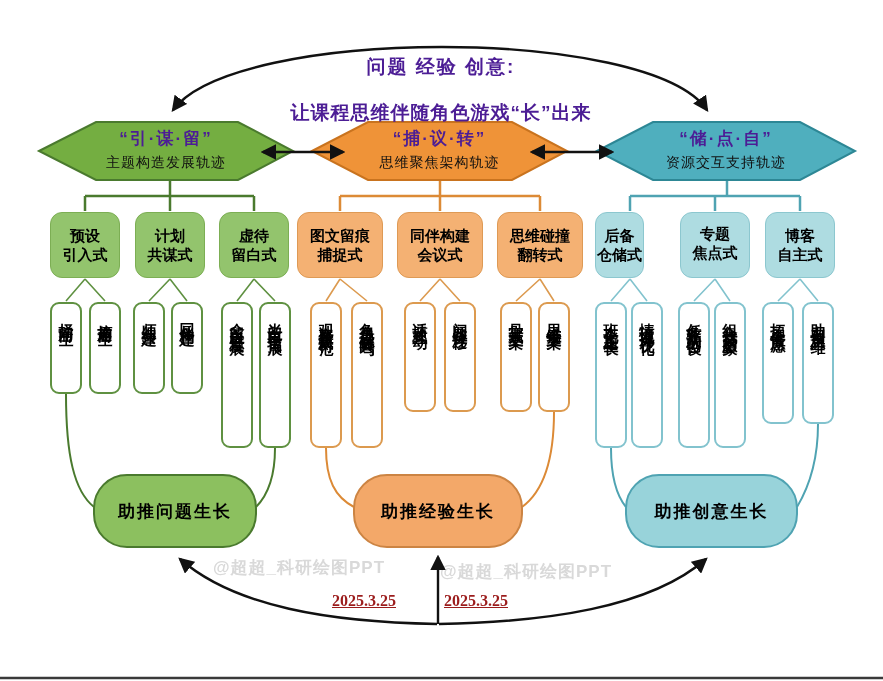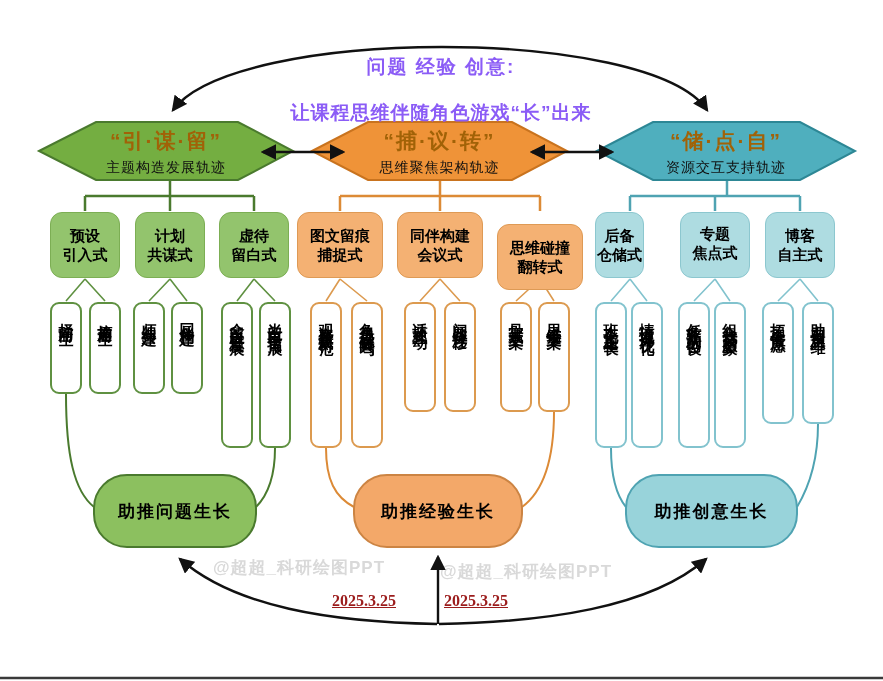--- a/index.html
+++ b/index.html
@@ -1,26 +1,26 @@
 <!DOCTYPE html>
 <html><head>
 <meta charset="utf-8">
 <style>
   * { margin: 0; padding: 0; box-sizing: border-box; }
   body { background: #fff; font-family: "Liberation Sans", "DejaVu Sans", sans-serif; }
   #canvas { position: relative; width: 883px; height: 681px; background: #fff; overflow: hidden; }
   #wires { position: absolute; left: 0; top: 0; z-index: 1; }
   .txt { position: absolute; z-index: 2; }
 
-  .title-block { left: 160px; top: 54px; width: 562px; text-align: center; color: #8b5cf6; }
+  .title-block { left: 160px; top: 54px; width: 562px; text-align: center; color: #4c1d95; }
   .title-line1 { font-size: 19px; font-weight: bold; letter-spacing: 2px; }
   .title-line2 { font-size: 19px; font-weight: bold; letter-spacing: 1px; margin-top: 20px; }
 
   .hex-label { top: 127px; text-align: center; }
-  .hex-title { font-size: 21px; font-weight: bold; color: #a16207; letter-spacing: 2px; }
+  .hex-title { font-size: 17px; font-weight: bold; color: #4c1d95; letter-spacing: 2px; }
   .hex-sub { font-size: 14px; color: #101010; margin-top: 4px; letter-spacing: 1px; }
 
   .cat-box { position: absolute; z-index: 2; top: 212px; height: 66px; border-radius: 12px;
              border: 1px solid transparent; display: flex; flex-direction: column;
              align-items: center; justify-content: center; }
   .cat-box .l1, .cat-box .l2 { font-size: 15px; font-weight: bold; color: #000; line-height: 1.3; white-space: nowrap; }
 
   .vbox { position: absolute; z-index: 2; top: 302px; width: 32px; background: #fff;
           border: 2px solid; border-radius: 9px; writing-mode: vertical-rl;
           text-orientation: upright; font-size: 15px; font-weight: bold; color: #000;
@@ -112,21 +112,21 @@
   </div>
 
   <div class="cat-box" style="left: 297px; width: 86px; background-color: rgb(244, 177, 115); border-color: rgb(222, 154, 85);">
     <span class="l1">图文留痕</span>
     <span class="l2">捕捉式</span>
   </div>
   <div class="cat-box" style="left: 397px; width: 86px; background-color: rgb(244, 177, 115); border-color: rgb(222, 154, 85);">
     <span class="l1">同伴构建</span>
     <span class="l2">会议式</span>
   </div>
-  <div class="cat-box" style="left: 497px; width: 86px; background-color: rgb(244, 177, 115); border-color: rgb(222, 154, 85); margin-top: 12px;">
+  <div class="cat-box" style="left: 497px; width: 86px; background-color: rgb(244, 177, 115); border-color: rgb(222, 154, 85);">
     <span class="l1">思维碰撞</span>
     <span class="l2">翻转式</span>
   </div>
 
   <div class="cat-box" style="left: 595px; width: 49px; background-color: rgb(174, 220, 225); border-color: rgb(140, 199, 207);">
     <span class="l1">后备</span>
     <span class="l2">仓储式</span>
   </div>
   <div class="cat-box" style="left: 680px; width: 70px; background-color: rgb(174, 220, 225); border-color: rgb(140, 199, 207); font-family: Liberation Mono, monospace;">
     <span class="l1">专题</span>

